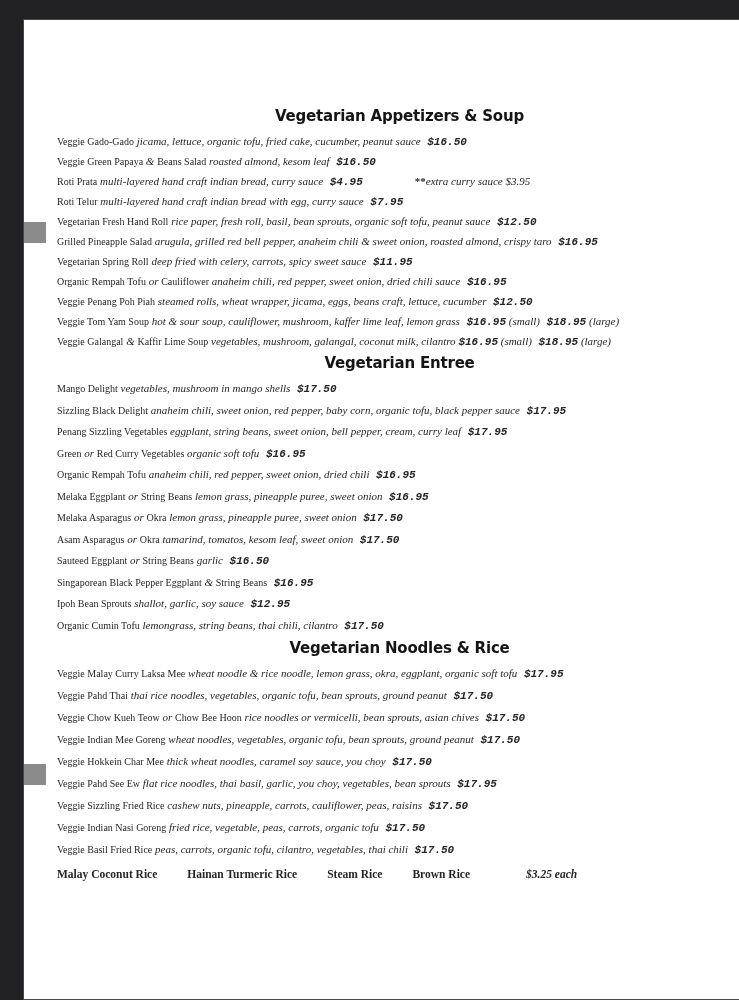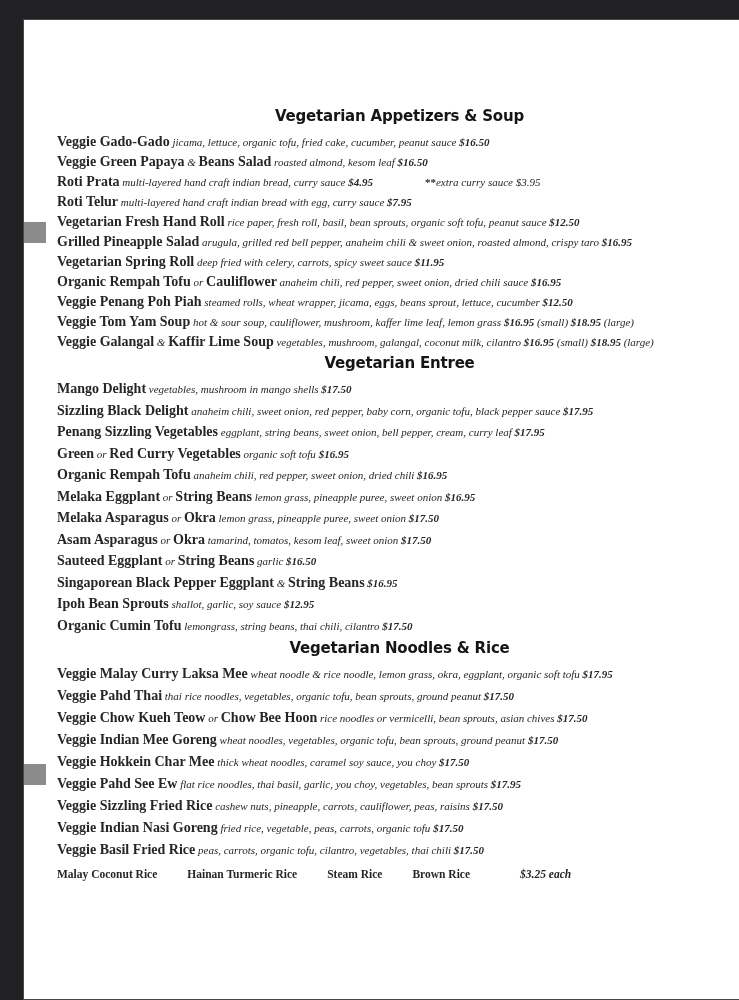--- a/index.html
+++ b/index.html
@@ -39,58 +39,58 @@
     position:relative;
     font-size:11px;
     line-height:15px;
     white-space:nowrap;
     color:#262626;
   }
   .sec0 .menu-item { margin-bottom:4px; }
   .sec1 .menu-item { margin-bottom:5.5px; }
   .sec2 .menu-item { margin-bottom:6px; }
   .seg { display:inline; }
-  .s-n { font-weight:700; font-size:14px;margin-top:32px; }
+  .s-n { font-weight:400; font-size:10px;margin-top:32px; }
   .s-c { font-style:italic; }
   .s-d { font-style:italic; }
-  .s-p { font-weight:700; font-style:italic; }
+  .s-p { font-weight:700; font-style:italic;font-family:Liberation Mono, monospace; }
   .s-star { font-weight:700; margin-left:52px; }
   .s-note { font-style:italic; }
   .marker {
     position:absolute;
     left:-33px; top:-12px;
     width:22px; height:21px;
     background:#8b8b8b;
     display:inline-block;
   }
   .rice-row {
     margin-top:1px;
     font-size:11.5px;
     line-height:15px;
     white-space:nowrap;
     color:#262626;
   }
   .rice-option { font-weight:700; margin-right:30px; display:inline-block; }
-  .rice-price { font-weight:700; font-style:italic; margin-left:20px; display:inline-block; }
+  .rice-price { font-weight:700; font-style:italic; margin-left:26px; display:inline-block; }
 </style>
 </head>
 <body>
 
 <div class="backdrop">
   <div class="paper">
     <div class="content" id="menu-root"><div class="section-title">Vegetarian Appetizers &amp; Soup</div><div class="section-items sec0">
           <div class="menu-item"><span class="seg s-n">Veggie Gado-Gado</span><span class="seg s-d"> jicama, lettuce, organic tofu, fried cake, cucumber, peanut sauce</span><span class="seg s-p"> $16.50</span></div>
           <div class="menu-item"><span class="seg s-n">Veggie Green Papaya</span><span class="seg s-c"> &amp; </span><span class="seg s-n">Beans Salad</span><span class="seg s-d"> roasted almond, kesom leaf</span><span class="seg s-p"> $16.50</span></div>
           <div class="menu-item"><span class="seg s-n">Roti Prata</span><span class="seg s-d"> multi-layered hand craft indian bread, curry sauce</span><span class="seg s-p"> $4.95</span><span class="seg s-star">**</span><span class="seg s-note">extra curry sauce $3.95</span></div>
           <div class="menu-item"><span class="seg s-n">Roti Telur</span><span class="seg s-d"> multi-layered hand craft indian bread with egg, curry sauce</span><span class="seg s-p"> $7.95</span></div>
           <div class="menu-item"><span class="seg s-n">Vegetarian Fresh Hand Roll</span><span class="seg s-d"> rice paper, fresh roll, basil, bean sprouts, organic soft tofu, peanut sauce</span><span class="seg s-p"> $12.50</span></div>
           <div class="menu-item marked"><span class="marker"></span><span class="seg s-n">Grilled Pineapple Salad</span><span class="seg s-d"> arugula, grilled red bell pepper, anaheim chili &amp; sweet onion, roasted almond, crispy taro</span><span class="seg s-p"> $16.95</span></div>
           <div class="menu-item"><span class="seg s-n">Vegetarian Spring Roll</span><span class="seg s-d"> deep fried with celery, carrots, spicy sweet sauce</span><span class="seg s-p"> $11.95</span></div>
           <div class="menu-item"><span class="seg s-n">Organic Rempah Tofu</span><span class="seg s-c"> or </span><span class="seg s-n">Cauliflower</span><span class="seg s-d"> anaheim chili, red pepper, sweet onion, dried chili sauce</span><span class="seg s-p"> $16.95</span></div>
-          <div class="menu-item"><span class="seg s-n">Veggie Penang Poh Piah</span><span class="seg s-d"> steamed rolls, wheat wrapper, jicama, eggs, beans sprout, lettuce, cucumber</span><span class="seg s-p"> $12.50</span></div>
+          <div class="menu-item"><span class="seg s-n">Veggie Penang Poh Piah</span><span class="seg s-d"> steamed rolls, wheat wrapper, jicama, eggs, beans craft, lettuce, cucumber</span><span class="seg s-p"> $12.50</span></div>
           <div class="menu-item"><span class="seg s-n">Veggie Tom Yam Soup</span><span class="seg s-d"> hot &amp; sour soup, cauliflower, mushroom, kaffer lime leaf, lemon grass</span><span class="seg s-p"> $16.95</span><span class="seg s-d"> (small)</span><span class="seg s-p"> $18.95</span><span class="seg s-d"> (large)</span></div>
           <div class="menu-item"><span class="seg s-n">Veggie Galangal</span><span class="seg s-c"> &amp; </span><span class="seg s-n">Kaffir Lime Soup</span><span class="seg s-d"> vegetables, mushroom, galangal, coconut milk, cilantro </span><span class="seg s-p"> $16.95</span><span class="seg s-d"> (small)</span><span class="seg s-p"> $18.95</span><span class="seg s-d"> (large)</span></div>
         </div><div class="section-title">Vegetarian Entree</div><div class="section-items sec1">
           <div class="menu-item"><span class="seg s-n">Mango Delight</span><span class="seg s-d"> vegetables, mushroom in mango shells</span><span class="seg s-p"> $17.50</span></div>
           <div class="menu-item"><span class="seg s-n">Sizzling Black Delight</span><span class="seg s-d"> anaheim chili, sweet onion, red pepper, baby corn, organic tofu, black pepper sauce</span><span class="seg s-p"> $17.95</span></div>
           <div class="menu-item"><span class="seg s-n">Penang Sizzling Vegetables</span><span class="seg s-d"> eggplant, string beans, sweet onion, bell pepper, cream, curry leaf</span><span class="seg s-p"> $17.95</span></div>
           <div class="menu-item"><span class="seg s-n">Green</span><span class="seg s-c"> or </span><span class="seg s-n">Red Curry Vegetables</span><span class="seg s-d"> organic soft tofu</span><span class="seg s-p"> $16.95</span></div>
           <div class="menu-item"><span class="seg s-n">Organic Rempah Tofu</span><span class="seg s-d"> anaheim chili, red pepper, sweet onion, dried chili</span><span class="seg s-p"> $16.95</span></div>
           <div class="menu-item"><span class="seg s-n">Melaka Eggplant</span><span class="seg s-c"> or </span><span class="seg s-n">String Beans</span><span class="seg s-d"> lemon grass, pineapple puree, sweet onion</span><span class="seg s-p"> $16.95</span></div>
           <div class="menu-item"><span class="seg s-n">Melaka Asparagus</span><span class="seg s-c"> or </span><span class="seg s-n">Okra</span><span class="seg s-d"> lemon grass, pineapple puree, sweet onion</span><span class="seg s-p"> $17.50</span></div>

